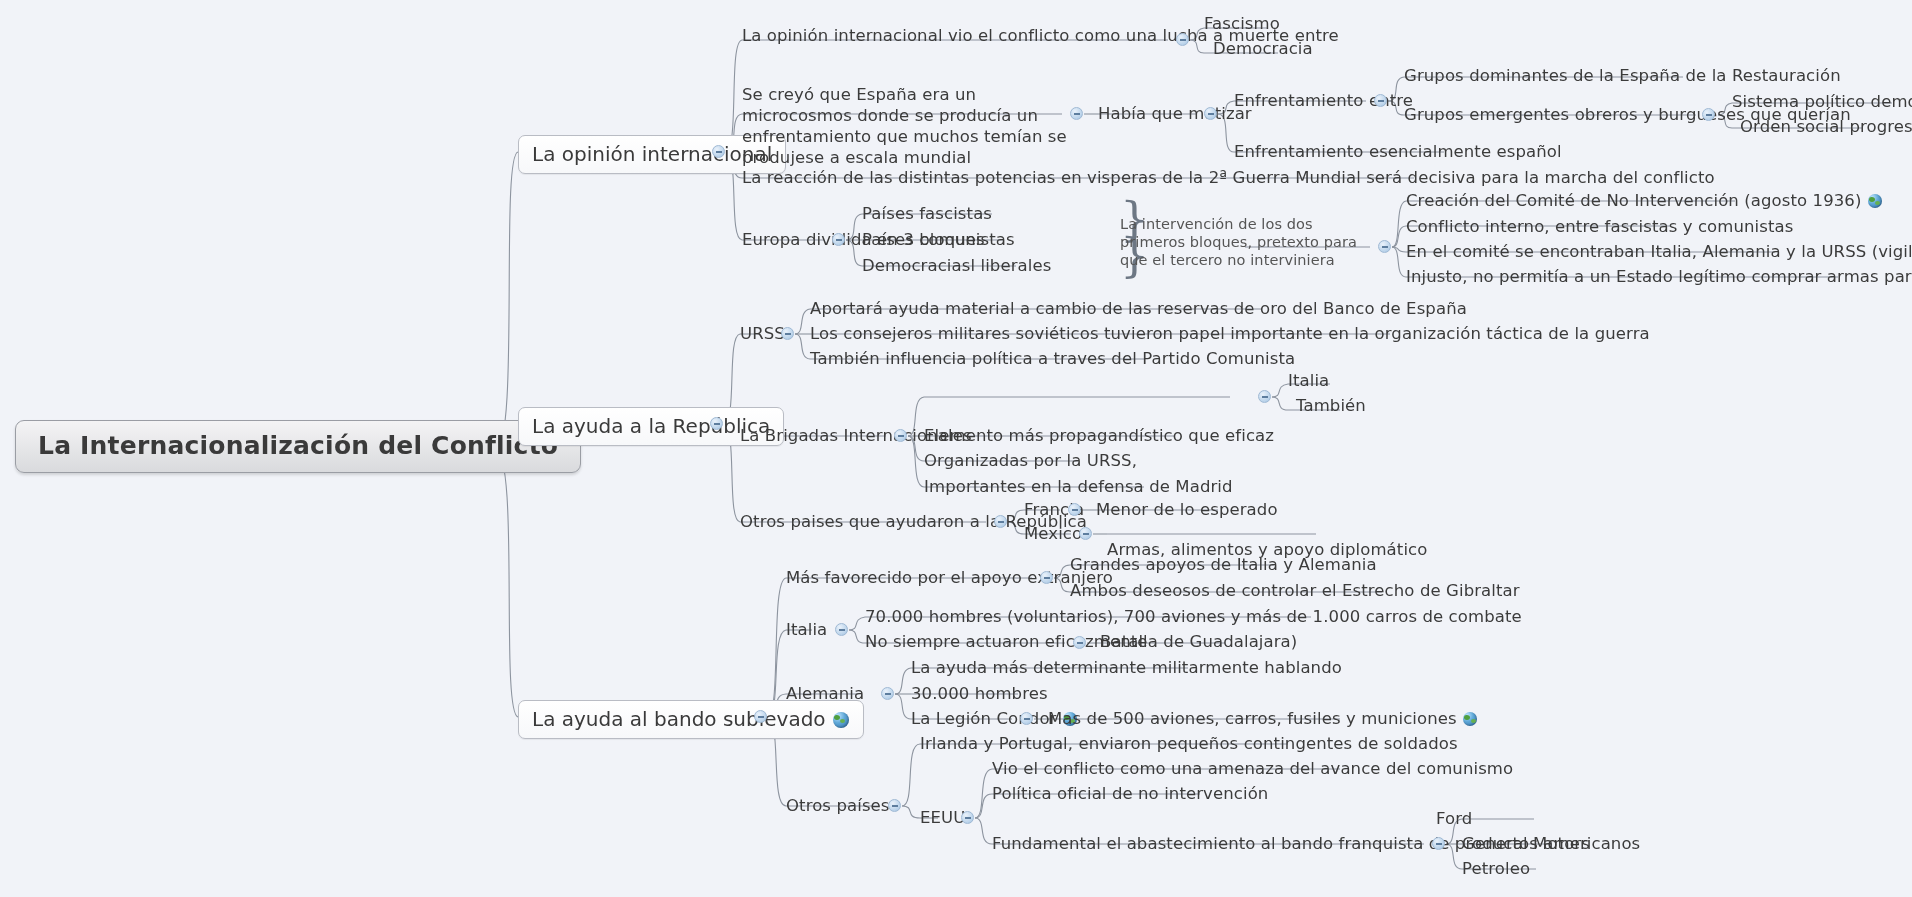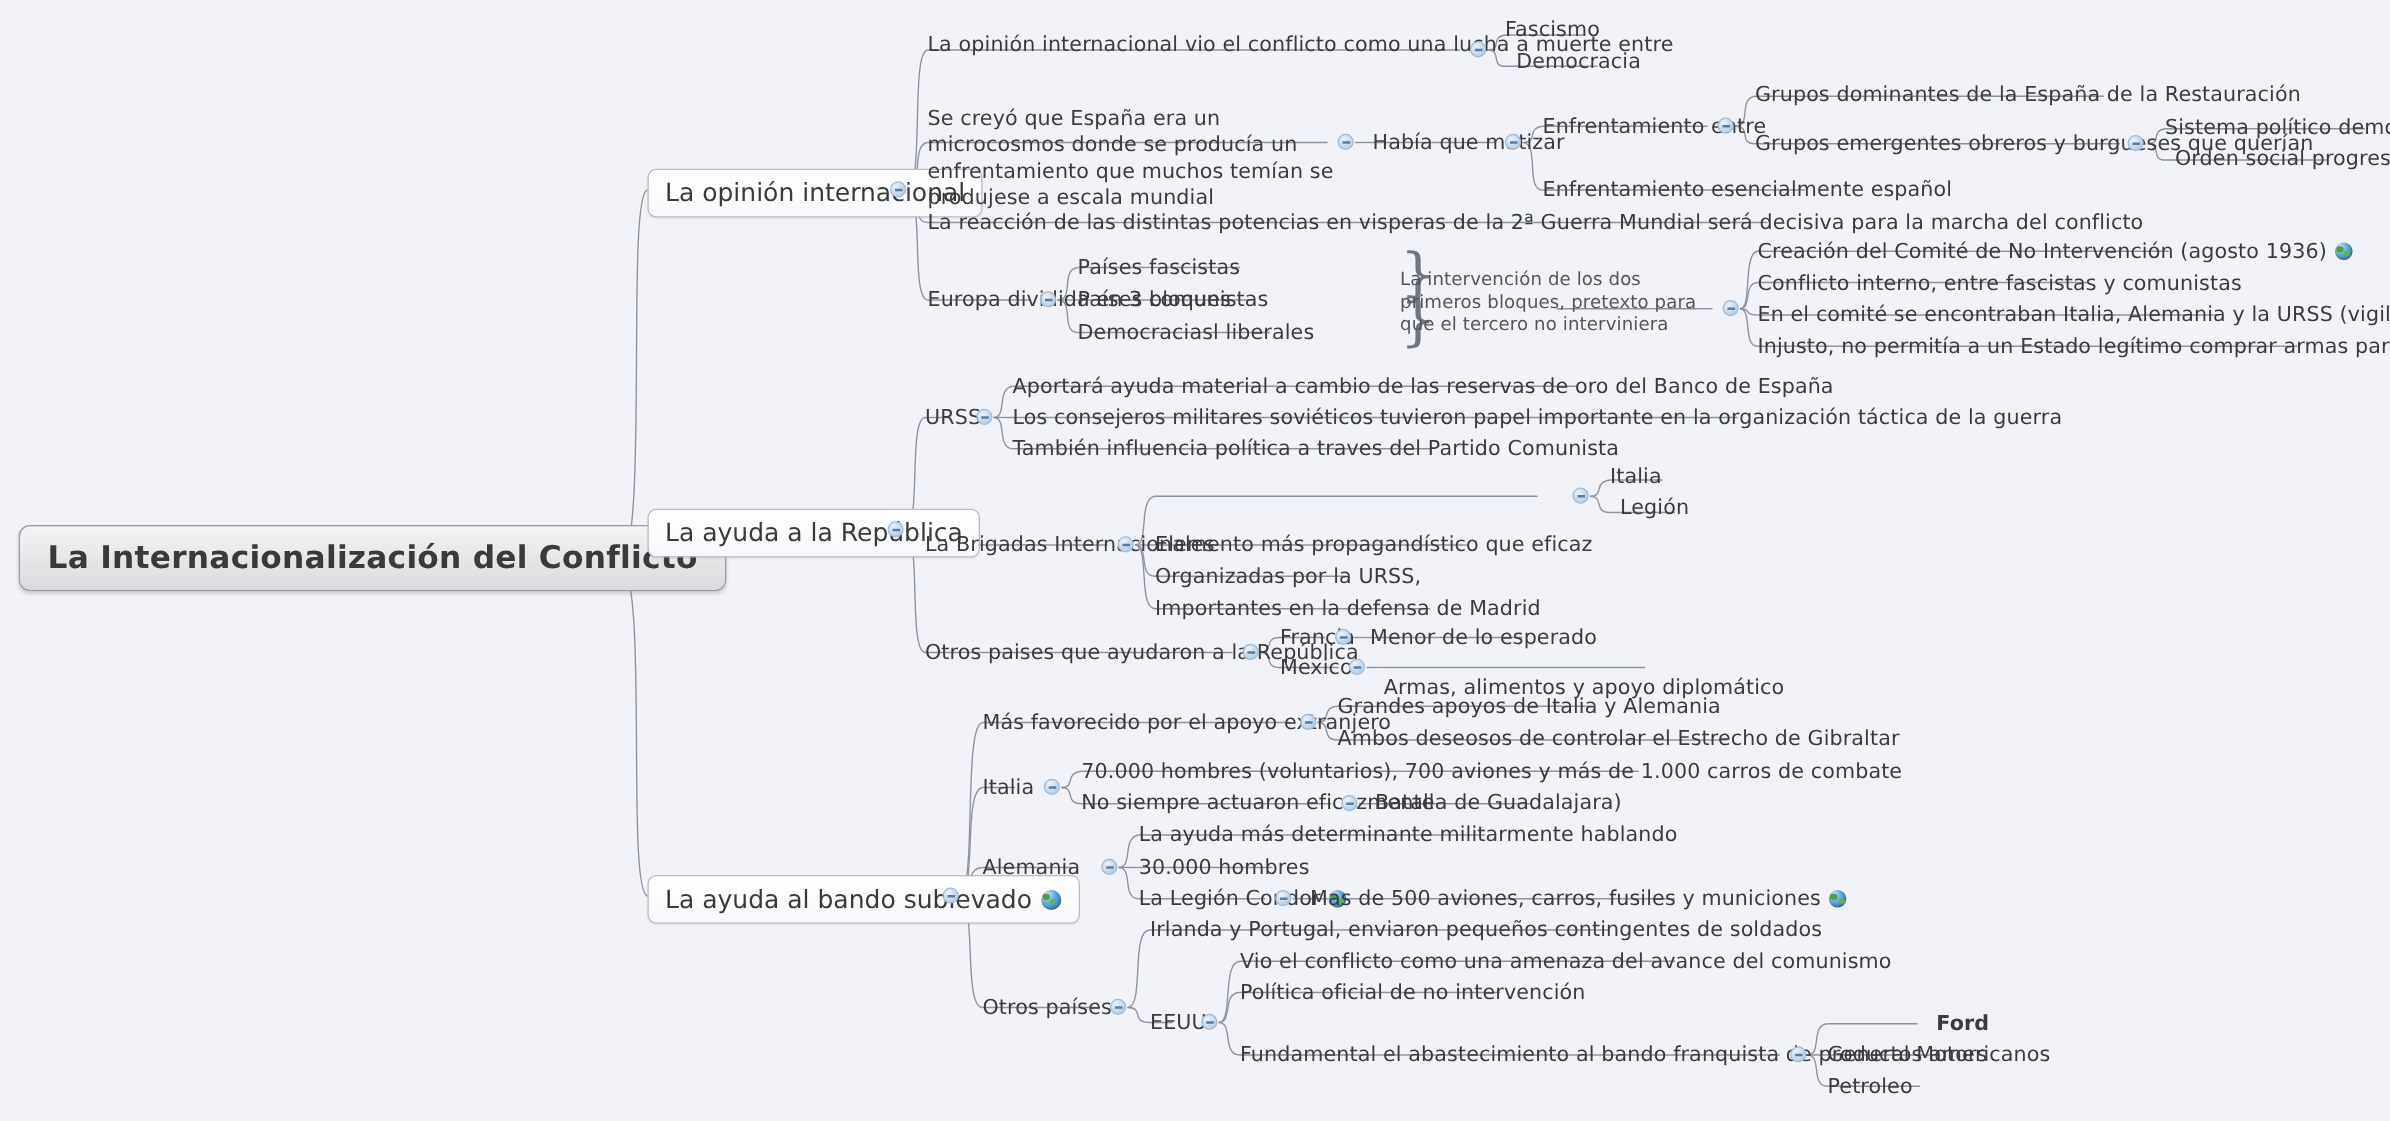--- a/index.html
+++ b/index.html
@@ -287,21 +287,21 @@
 <div class="node" style="left:740px;top:324px;">URSS</div>
 <div class="toggle" style="left:781px;top:327px;"></div>
 <div class="node" style="left:810px;top:299px;">Aportará ayuda material a cambio de las reservas de oro del Banco de España</div>
 <div class="node" style="left:810px;top:349px;">También influencia política a traves del Partido Comunista</div>
 <div class="node" style="left:810px;top:324px;">Los consejeros militares soviéticos tuvieron papel importante en la organización táctica de la guerra</div>
 
 <div class="node" style="left:740px;top:426px;">La Brigadas Internacionales</div>
 <div class="toggle" style="left:894px;top:429px;"></div>
 <div class="toggle" style="left:1258px;top:390px;"></div>
 <div class="node" style="left:1288px;top:371px;">Italia</div>
-<div class="node" style="left:1296px;top:396px;">Legión</div>
+<div class="node" style="left:1296px;top:396px;">También</div>
 <div class="node" style="left:924px;top:426px;">Elemento más propagandístico que eficaz</div>
 <div class="node" style="left:924px;top:451px;">Organizadas por la URSS,</div>
 <div class="node" style="left:924px;top:477px;">Importantes en la defensa de Madrid</div>
 
 <div class="node" style="left:740px;top:512px;">Otros paises que ayudaron a la República</div>
 <div class="toggle" style="left:994px;top:515px;"></div>
 <div class="node" style="left:1024px;top:500px;">Francia</div>
 <div class="toggle" style="left:1068px;top:503px;"></div>
 <div class="node" style="left:1096px;top:500px;">Menor de lo esperado</div>
 <div class="node" style="left:1024px;top:524px;">Mexico</div>
@@ -333,17 +333,17 @@
 
 <div class="node" style="left:786px;top:796px;">Otros países</div>
 <div class="toggle" style="left:888px;top:799px;"></div>
 <div class="node" style="left:920px;top:734px;">Irlanda y Portugal, enviaron pequeños contingentes de soldados</div>
 <div class="node" style="left:920px;top:808px;">EEUU</div>
 <div class="toggle" style="left:961px;top:811px;"></div>
 <div class="node" style="left:992px;top:759px;">Vio el conflicto como una amenaza del avance del comunismo</div>
 <div class="node" style="left:992px;top:784px;">Política oficial de no intervención</div>
 <div class="node" style="left:992px;top:834px;">Fundamental el abastecimiento al bando franquista de productos americanos</div>
 <div class="toggle" style="left:1432px;top:837px;"></div>
-<div class="node" style="left:1549px;top:809px;font-weight:bold;">Ford</div>
+<div class="node" style="left:1436px;top:809px;">Ford</div>
 <div class="node" style="left:1462px;top:834px;">General Motors</div>
 <div class="node" style="left:1462px;top:859px;">Petroleo</div>
 
 </div>
 
 </body></html>

